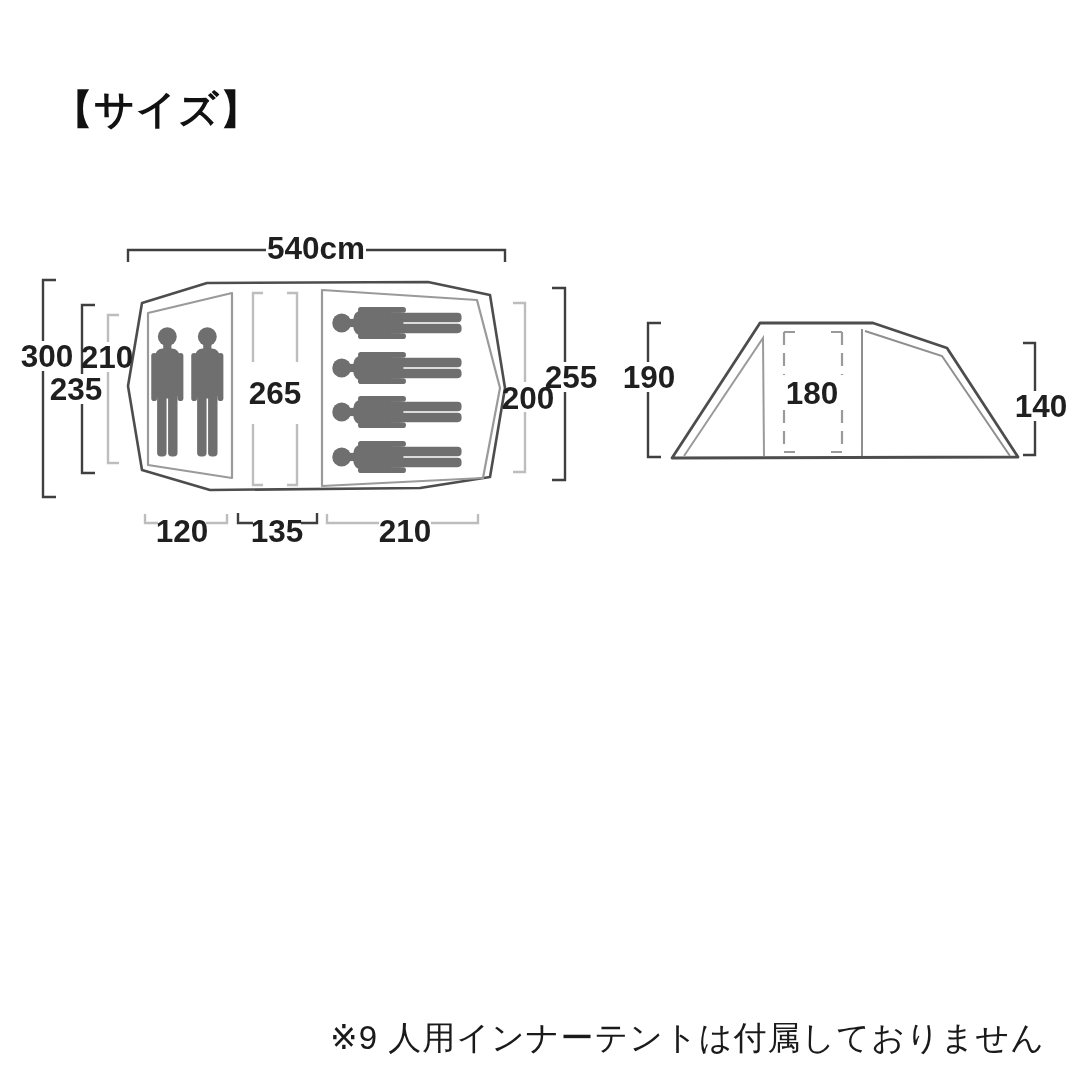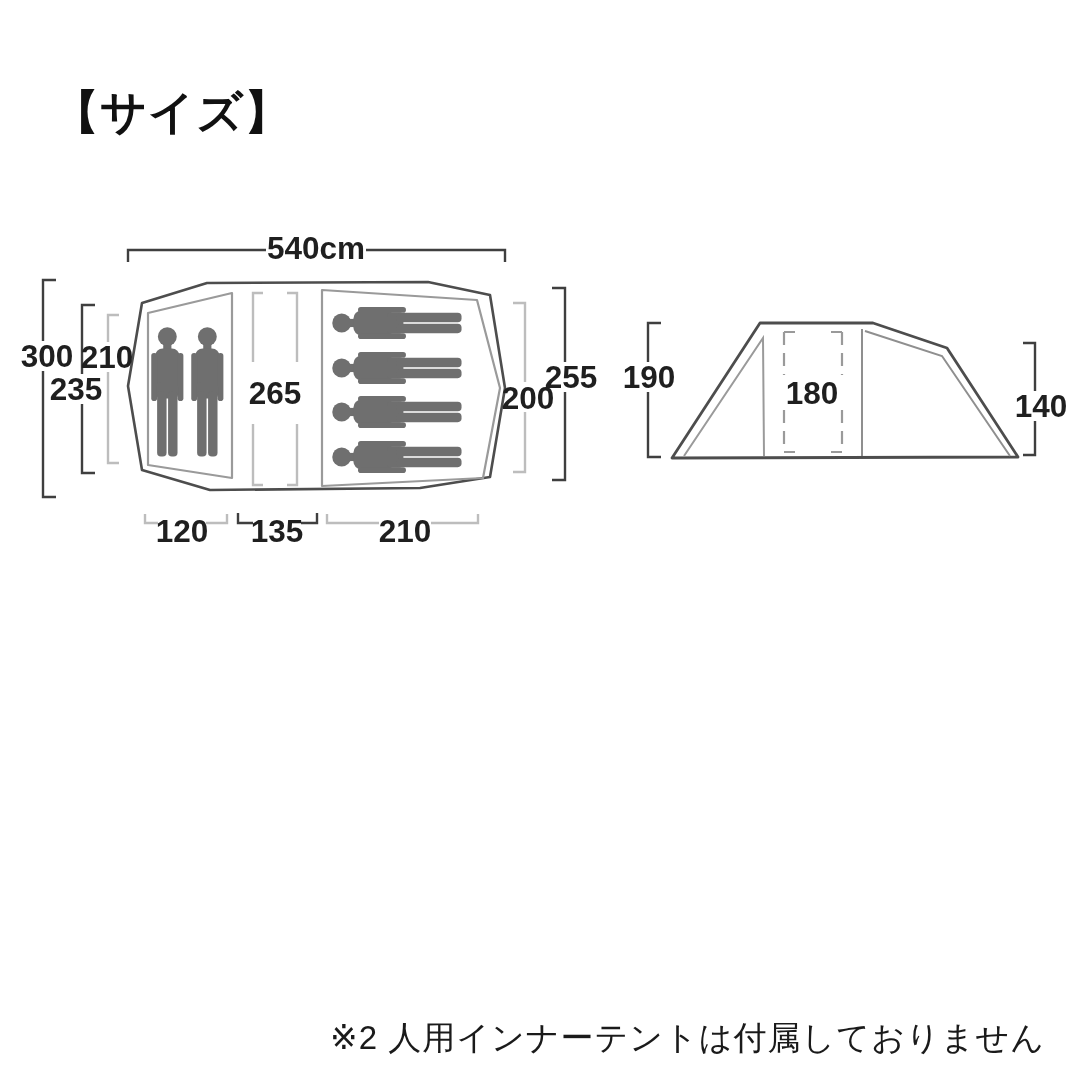--- a/index.html
+++ b/index.html
@@ -6,21 +6,21 @@
   .canvas{
     position:relative;
     width:1080px;height:1080px;
     background:#ffffff;
     overflow:hidden;
     font-family:"Liberation Sans","DejaVu Sans",sans-serif;
   }
   .title{
     position:absolute;
     left:53px;top:82px;
-    font-size:46px;
+    font-size:40px;
     font-weight:700;
     color:#111111;
     letter-spacing:1px;
   }
   .footnote{
     position:absolute;
     right:35px;top:1016px;
     font-size:33px;
     font-weight:500;
     color:#1a1a1a;
@@ -131,15 +131,15 @@
       <path d="M784,332 L784,375 M784,410 L784,452" fill="none" stroke="#9a9a9a" stroke-width="2.2" stroke-dasharray="13 8"></path>
       <path d="M842,332 L831,332 M842,452 L831,452" fill="none" stroke="#9a9a9a" stroke-width="2.2"></path>
       <path d="M842,332 L842,375 M842,410 L842,452" fill="none" stroke="#9a9a9a" stroke-width="2.2" stroke-dasharray="13 8"></path>
       <text class="dim" x="812" y="404" text-anchor="middle">180</text>
 
       <path d="M1023,343 L1035,343 L1035,391 M1035,421 L1035,455 L1023,455" fill="none" stroke="#3f3f3f" stroke-width="2.4"></path>
       <text class="dim" x="1041" y="417" text-anchor="middle">140</text>
     </g>
   </svg>
 
-  <div class="footnote">※2 人用インナーテントは付属しておりません</div>
+  <div class="footnote">※9 人用インナーテントは付属しておりません</div>
 
 </div>
 
 </body></html>

